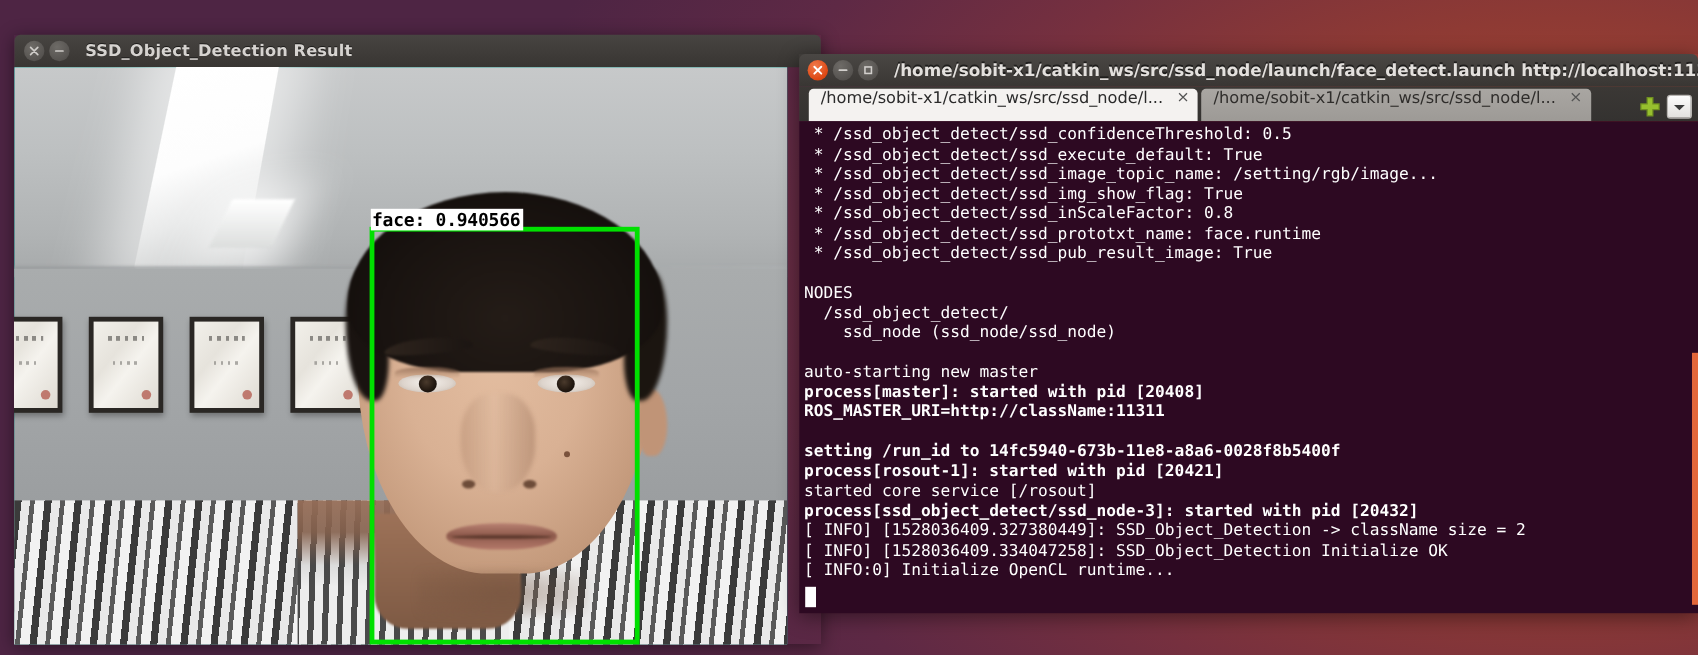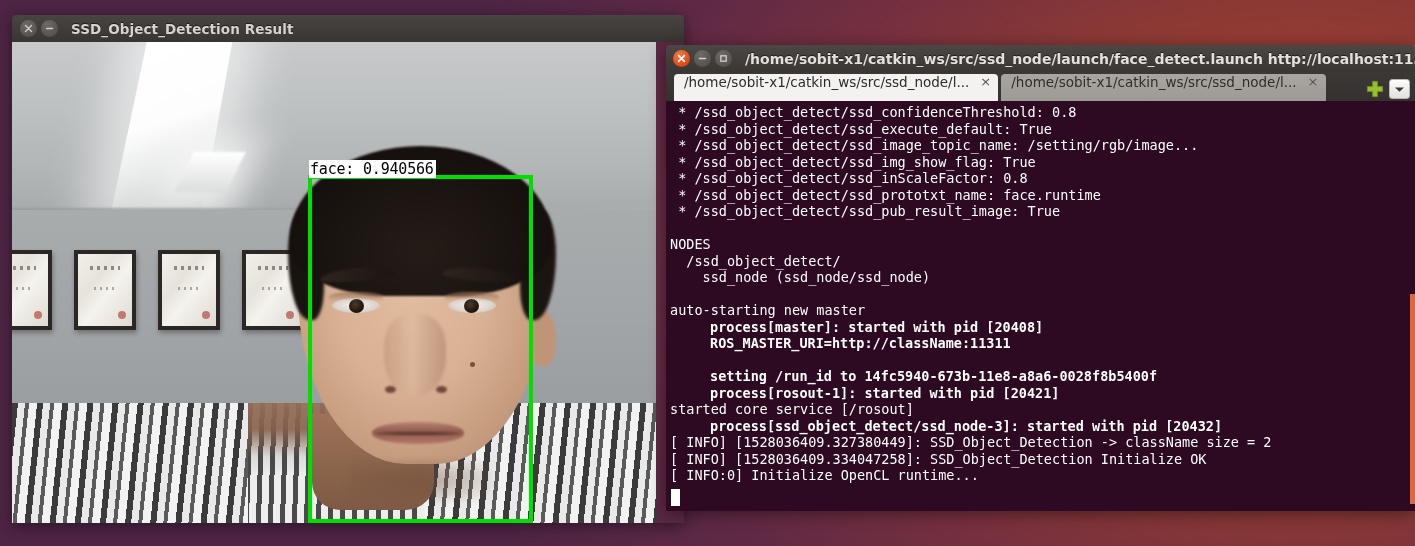--- a/index.html
+++ b/index.html
@@ -10,21 +10,21 @@
   }
   body {
     position: relative;
     background:
       radial-gradient(ellipse 900px 620px at 92% 46%, #b8533a 0%, #a4452f 18%, #8e3a34 38%, #76303f 58%, #5e2945 78%, #4e2544 100%),
       linear-gradient(110deg, #7e2060 0%, #8c2566 22%, #93306a 42%, #8a3560 62%, #7b2f55 80%, #5e2547 100%);
   }
 
   
   #cv-window {
-    position: absolute; left: 12px; top: 15px;
+    position: absolute; left: 12px; top: 29px;
     width: 672px; height: 508px;
     box-shadow: 0 3px 14px rgba(0,0,0,0.45);
   }
   #cv-titlebar {
     height: 27px; width: 100%;
     background: linear-gradient(to bottom, #474441 0%, #3f3c39 55%, #383532 100%);
     border-top-left-radius: 5px; border-top-right-radius: 5px;
     display: flex; align-items: center; padding-left: 8px;
   }
   .wbtn {
@@ -48,20 +48,21 @@
     color: #d6d3d0; font-size: 13.5px; font-weight: bold;
     letter-spacing: 0.1px;
     text-shadow: 0 -1px 0 rgba(0,0,0,0.55);
     white-space: nowrap;
   }
   #cv-canvas {
     position: relative;
     width: 644px; height: 481px;
     overflow: hidden;
     background: #14b8a6;
+    font-weight: bold;
   }
 
   
   .scene { position: absolute; inset: 0; }
   .wall-upper {
     position: absolute; left: 0; top: 0; width: 100%; height: 175px;
     background: linear-gradient(to bottom, #c7c9ca 0%, #bdc0c1 40%, #b0b3b4 80%, #a6a9aa 100%);
   }
   .ceil-light {
     position: absolute; left: 118px; top: -6px;
@@ -364,21 +365,21 @@
     padding: 3px 0 0 4px;
     overflow: hidden;
   }
   #term-text {
     font-family: "DejaVu Sans Mono", monospace;
     font-size: 13.5px;
     line-height: 16.5px;
     color: #ffffff;
     white-space: pre;
   }
-  #term-text .b { font-weight: bold; margin-left: 40px; }
+  #term-text .b { font-weight: bold; }
   #term-scrollbar {
     position: absolute; right: 0; top: 0; width: 5px; height: 100%;
     background: transparent;
   }
   #term-scroll-thumb {
     position: absolute; right: 0;
     top: 193px; width: 5px; height: 210px;
     background: #e2663a;
   }
   #term-cursor {
@@ -517,21 +518,21 @@
       </span>
       <span class="dropdown-btn">
         <svg width="11" height="7" viewBox="0 0 11 7">
             <path d="M1 1.4 L5.5 5.8 L10 1.4 Z" fill="#3a3a3a"></path>
           </svg>
       </span>
     </div>
   </div>
 
   <div id="term-body" style="background: rgb(45, 9, 34);">
-    <pre id="term-text"><span> * /ssd_object_detect/ssd_confidenceThreshold: 0.8</span>
+    <pre id="term-text"><span> * /ssd_object_detect/ssd_confidenceThreshold: 0.5</span>
 <span> * /ssd_object_detect/ssd_execute_default: True</span>
 <span> * /ssd_object_detect/ssd_image_topic_name: /setting/rgb/image...</span>
 <span> * /ssd_object_detect/ssd_img_show_flag: True</span>
 <span> * /ssd_object_detect/ssd_inScaleFactor: 0.8</span>
 <span> * /ssd_object_detect/ssd_prototxt_name: face.runtime</span>
 <span> * /ssd_object_detect/ssd_pub_result_image: True</span>
 <span></span>
 <span>NODES</span>
 <span>  /ssd_object_detect/</span>
 <span>    ssd_node (ssd_node/ssd_node)</span>

